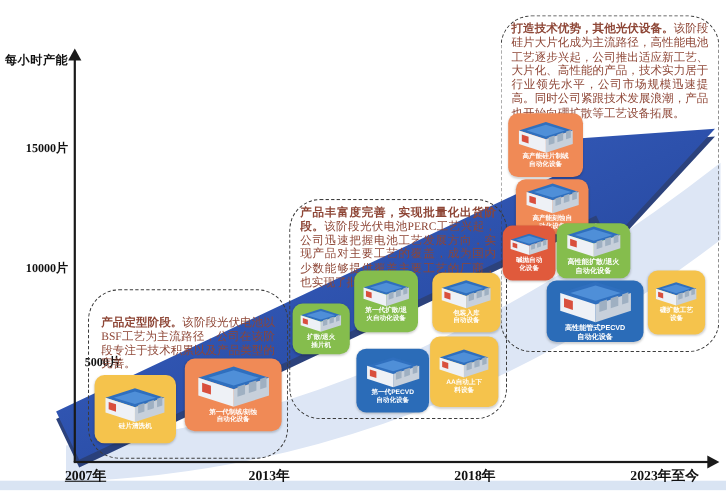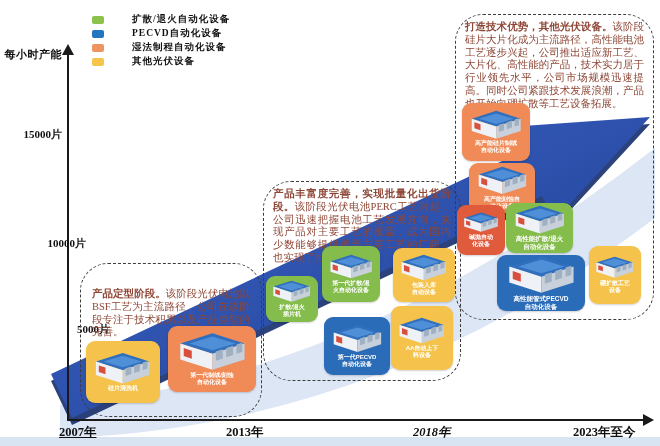--- a/index.html
+++ b/index.html
@@ -15,26 +15,26 @@
   .legend-row{display:flex;align-items:center;height:13px;margin-bottom:1px;}
   .legend-swatch{width:12px;height:8px;border-radius:2px;margin-right:28px;}
   .legend-label{font-size:9.5px;font-weight:bold;color:#111;letter-spacing:1px;}
 
   
   .y-line{position:absolute;left:67px;top:54px;width:2px;height:366px;background:#1a1a1a;}
   .y-head{position:absolute;left:62px;top:44px;width:0;height:0;
           border-left:6px solid transparent;border-right:6px solid transparent;border-bottom:11px solid #1a1a1a;}
   .y-title{position:absolute;left:2px;top:47px;width:60px;font-size:11px;font-weight:bold;color:#111;text-align:right;letter-spacing:0.5px;}
   .y-tick{position:absolute;left:0;width:62px;text-align:right;font-size:11px;font-weight:bold;color:#111;}
-  .yt-0{top:127px;} .yt-1{top:236px;margin-left:24px;} .yt-2{top:322px;margin-left:48px;}
+  .yt-0{top:127px;} .yt-1{top:236px;} .yt-2{top:322px;margin-left:48px;}
   .x-line{position:absolute;left:67px;top:419px;width:578px;height:2px;background:#1a1a1a;}
   .x-head{position:absolute;left:643px;top:414px;width:0;height:0;
           border-top:6px solid transparent;border-bottom:6px solid transparent;border-left:11px solid #1a1a1a;}
   .x-label{position:absolute;top:424px;font-size:12.5px;font-weight:bold;color:#111;}
-  .xl-0{left:59px;text-decoration:underline;} .xl-1{left:226px;} .xl-2{left:413px;font-style:italic;} .xl-3{left:573px;}
+  .xl-0{left:59px;text-decoration:underline;} .xl-1{left:226px;} .xl-2{left:413px;} .xl-3{left:573px;}
 
   
   .stage-box{position:absolute;border:1.6px dashed #3c3c3c;border-radius:28px;background:transparent;}
   .sb-1{left:80px;top:263px;width:180px;height:152px;}
   .sb-2{left:263px;top:181px;width:196px;height:198px;}
   .sb-3{left:455px;top:14px;width:197px;height:304px;}
 
   .stage-text{position:absolute;color:#8e4636;line-height:1.22;text-align:justify;}
   .st-1{left:92px;top:288px;width:158px;font-size:10.5px;}
   .st-2{left:273px;top:188px;width:178px;font-size:10.5px;}
@@ -79,38 +79,20 @@
         <stop offset="0" stop-color="#3f68cc"></stop>
         <stop offset="1" stop-color="#1b3a8c"></stop>
       </linearGradient>
     </defs>
     <polygon points="51,381 521,159 509,134 650,124 554,228 542,203 72,425" fill="#152e6e" opacity="0.9"></polygon>
     <polygon points="51,374 521,152 509,127 650,117 554,221 542,196 72,418" fill="url(#agrad)"></polygon>
   </svg>
 
   <div id="bottom-strip"></div>
 
-  <div class="legend">
-    <div class="legend-row">
-      <span class="legend-swatch" style="background: rgb(140, 193, 75);"></span>
-      <span class="legend-label">扩散/退火自动化设备</span>
-    </div>
-    <div class="legend-row">
-      <span class="legend-swatch" style="background: rgb(33, 118, 191);"></span>
-      <span class="legend-label">PECVD自动化设备</span>
-    </div>
-    <div class="legend-row">
-      <span class="legend-swatch" style="background: rgb(240, 148, 95);"></span>
-      <span class="legend-label">湿法制程自动化设备</span>
-    </div>
-    <div class="legend-row">
-      <span class="legend-swatch" style="background: rgb(246, 198, 74);"></span>
-      <span class="legend-label">其他光伏设备</span>
-    </div>
-  </div>
 
   <div class="y-line"></div>
   <div class="y-head"></div>
   <div class="y-title">每小时产能</div>
   <div class="y-tick yt-0">15000片</div>
   <div class="y-tick yt-1">10000片</div>
   <div class="y-tick yt-2">5000片</div>
 
   <div class="x-line"></div>
   <div class="x-head"></div>

